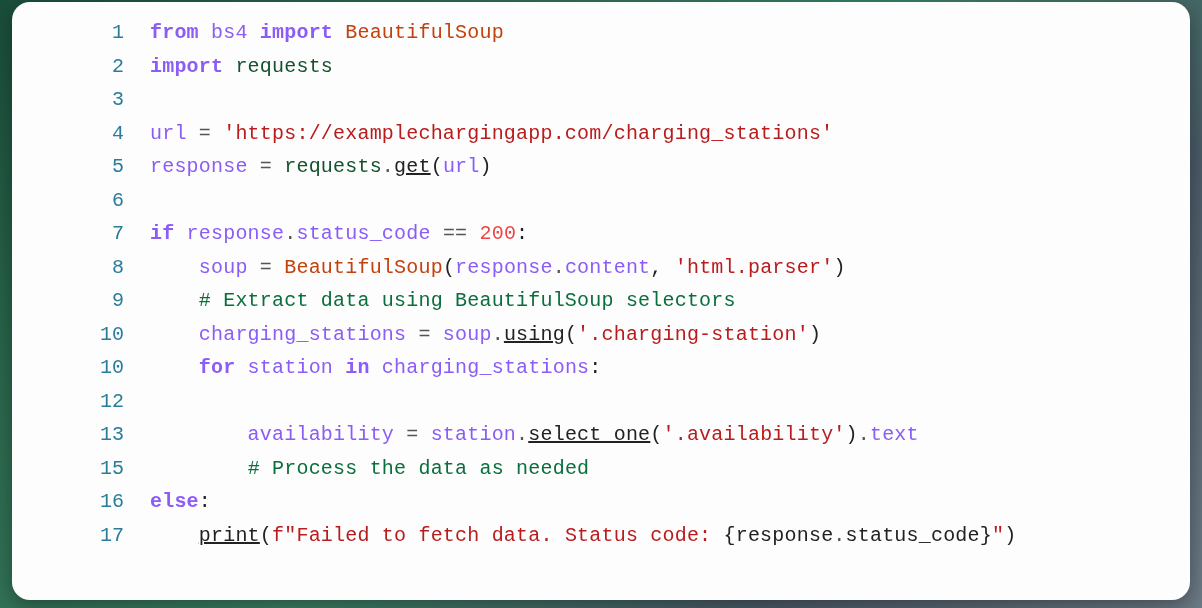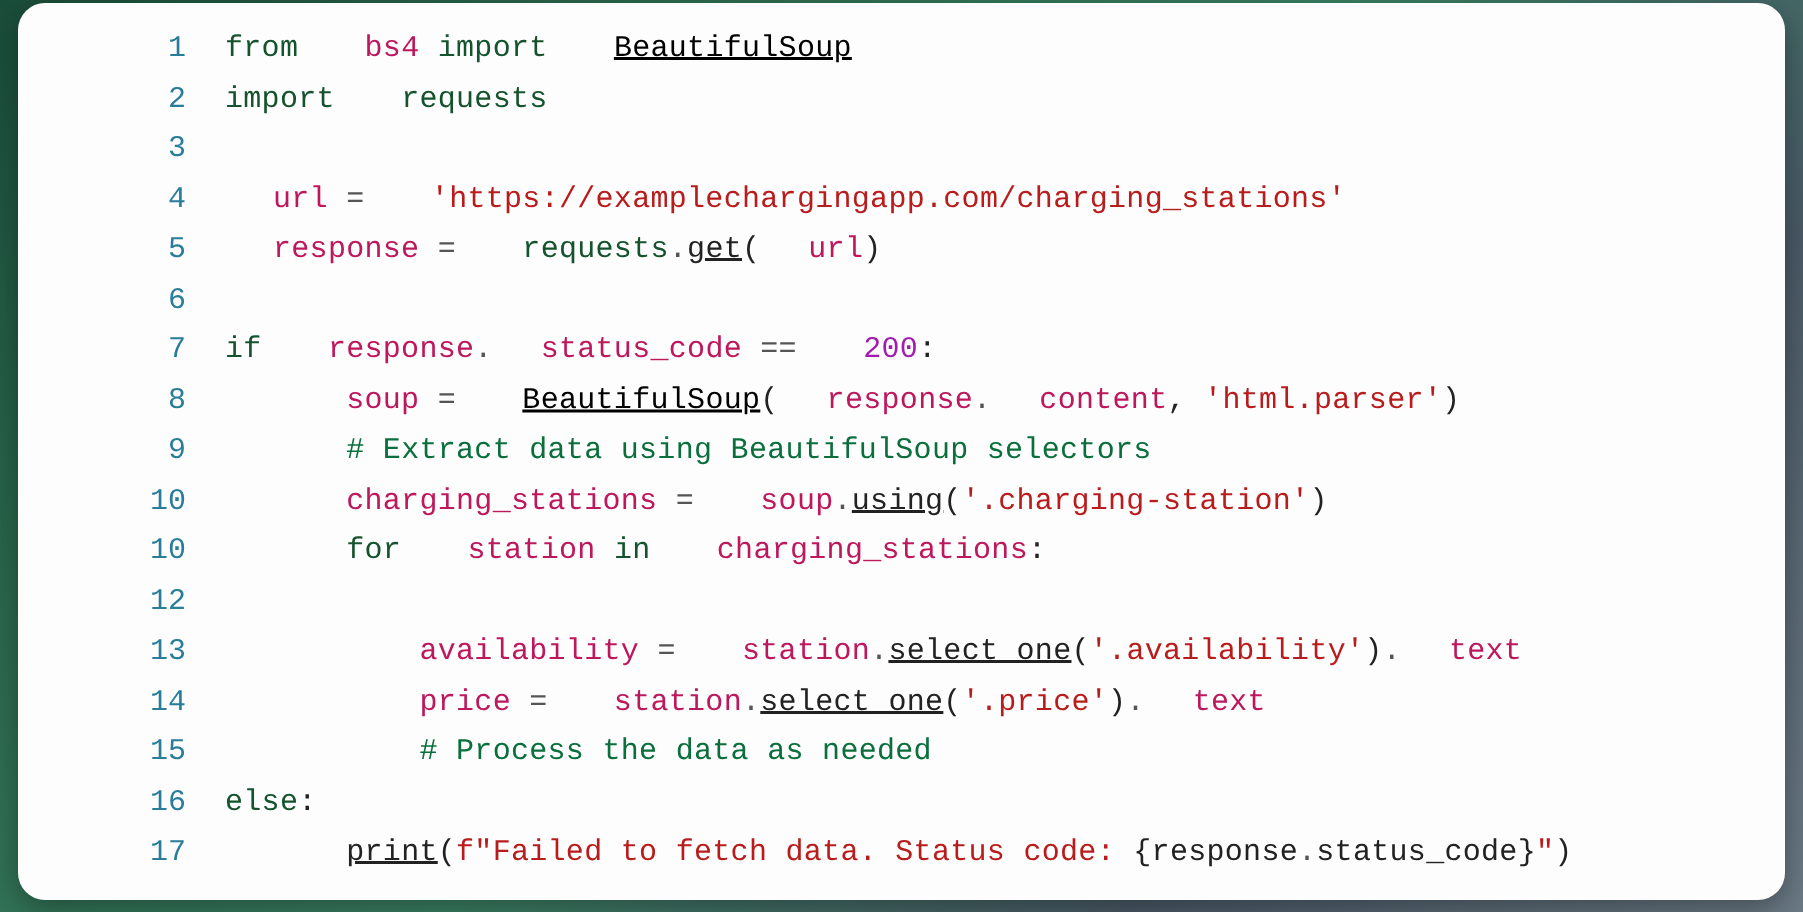--- a/index.html
+++ b/index.html
@@ -39,28 +39,28 @@
     padding-right: 26px;
     box-sizing: border-box;
     user-select: none;
     flex-shrink: 0;
   }
   .code {
     flex: 1;
     color: #222;
     letter-spacing: 0.2px;
   }
-  .kw   { color: #14532d; font-weight: 400; margin-top: 26px; }
+  .kw   { color: #8b5cf6; font-weight: 700; margin-top: 26px; }
   .mod  { color: #14532d; }
-  .cls  { color: #000000; text-decoration: underline; }
+  .cls  { color: #c2410c; }
   .str  { color: #b91c1c; }
-  .num  { color: #a21caf; }
+  .num  { color: #ef4444; }
   .cmt  { color: #0a6f3c; font-style: normal; }
   .op   { color: #555555; }
-  .id   { color: #be185d; margin-left: 32px; }
+  .id   { color: #8b5cf6; }
   .fn   { color: #222; text-decoration: underline; }
   .pun  { color: #222; }
   .fid  { color: #222; }
 </style>
 </head>
 <body>
 
 <div class="card">
   <div class="code-block" id="code-block">
       <div class="line"><div class="gutter">1</div><div class="code"><span class="kw">from</span><span class="id"> bs4 </span><span class="kw">import</span><span class="id"> </span><span class="cls">BeautifulSoup</span></div></div>
@@ -69,18 +69,17 @@
       <div class="line"><div class="gutter">4</div><div class="code"><span class="id">url </span><span class="op">=</span><span class="id"> </span><span class="str">'https://examplechargingapp.com/charging_stations'</span></div></div>
       <div class="line"><div class="gutter">5</div><div class="code"><span class="id">response </span><span class="op">=</span><span class="id"> </span><span class="mod">requests</span><span class="op">.</span><span class="fn">get</span><span class="pun">(</span><span class="id">url</span><span class="pun">)</span></div></div>
       <div class="line"><div class="gutter">6</div><div class="code">&nbsp;</div></div>
       <div class="line"><div class="gutter">7</div><div class="code"><span class="kw">if</span><span class="id"> response</span><span class="op">.</span><span class="id">status_code </span><span class="op">==</span><span class="id"> </span><span class="num">200</span><span class="pun">:</span></div></div>
       <div class="line"><div class="gutter">8</div><div class="code"><span class="id">    soup </span><span class="op">=</span><span class="id"> </span><span class="cls">BeautifulSoup</span><span class="pun">(</span><span class="id">response</span><span class="op">.</span><span class="id">content</span><span class="pun">, </span><span class="str">'html.parser'</span><span class="pun">)</span></div></div>
       <div class="line"><div class="gutter">9</div><div class="code"><span class="id">    </span><span class="cmt"># Extract data using BeautifulSoup selectors</span></div></div>
       <div class="line"><div class="gutter">10</div><div class="code"><span class="id">    charging_stations </span><span class="op">=</span><span class="id"> soup</span><span class="op">.</span><span class="fn">using</span><span class="pun">(</span><span class="str">'.charging-station'</span><span class="pun">)</span></div></div>
       <div class="line"><div class="gutter">10</div><div class="code"><span class="id">    </span><span class="kw">for</span><span class="id"> station </span><span class="kw">in</span><span class="id"> charging_stations</span><span class="pun">:</span></div></div>
       <div class="line"><div class="gutter">12</div></div>
       <div class="line"><div class="gutter">13</div><div class="code"><span class="id">        availability </span><span class="op">=</span><span class="id"> station</span><span class="op">.</span><span class="fn">select_one</span><span class="pun">(</span><span class="str">'.availability'</span><span class="pun">)</span><span class="op">.</span><span class="id">text</span></div></div>
-      <div class="line"><div class="gutter">14</div><div class="code"><span class="id">        price </span><span class="op">=</span><span class="id"> station</span><span class="op">.</span><span class="fn">select_one</span><span class="pun">(</span><span class="str">'.price'</span><span class="pun">)</span><span class="op">.</span><span class="id">text</span></div></div>
       <div class="line"><div class="gutter">15</div><div class="code"><span class="id">        </span><span class="cmt"># Process the data as needed</span></div></div>
       <div class="line"><div class="gutter">16</div><div class="code"><span class="kw">else</span><span class="pun">:</span></div></div>
       <div class="line"><div class="gutter">17</div><div class="code"><span class="id">    </span><span class="fn">print</span><span class="pun">(</span><span class="str">f"Failed to fetch data. Status code: </span><span class="pun">{</span><span class="fid">response</span><span class="op">.</span><span class="fid">status_code</span><span class="pun">}</span><span class="str">"</span><span class="pun">)</span></div></div>
     </div>
 </div>
 
 </body></html>

